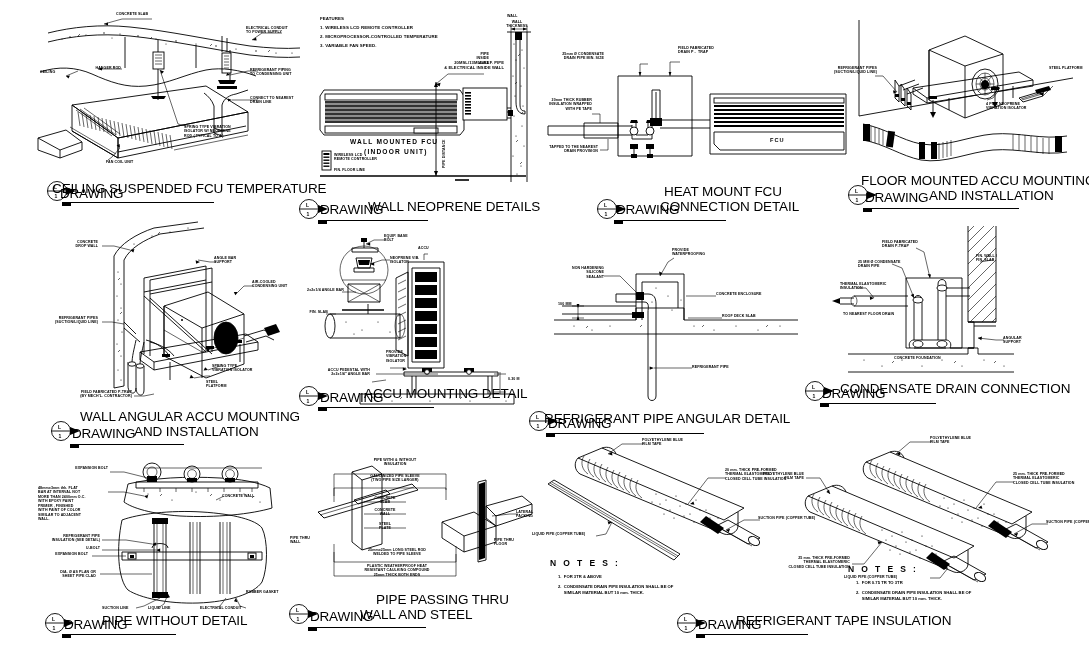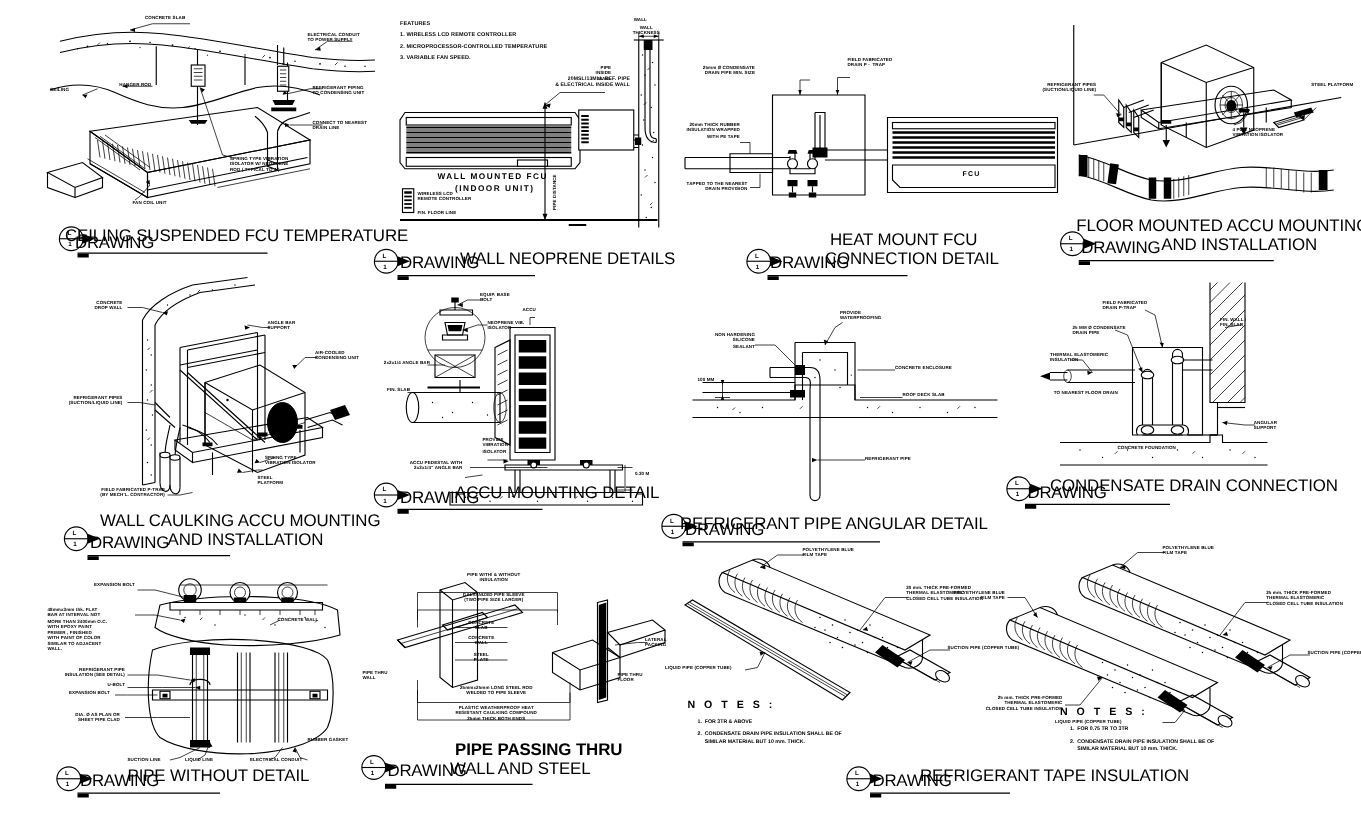--- a/index.html
+++ b/index.html
@@ -684,21 +684,21 @@
 
   <div class="titleblk" style="left:50px; top:420px;">
     <svg class="tb-bubble" viewBox="0 0 22 22">
       <circle class="st" cx="11" cy="11" r="9.5"></circle>
       <path class="st" d="M1.5,11 L20.5,11"></path>
       <path class="fl-k" d="M20,7 L30,11 L20,15 Z"></path>
     </svg>
     <div class="lbl" style="left:8px; top:4px; font-size:5px;">L</div>
     <div class="lbl" style="left:8.5px; top:13px; font-size:5px;">1</div>
     <div class="tb-word" style="left:22px; top:6px;">DRAWING</div>
-    <div class="tb-name" style="left:30px; top:-11px;">WALL CAULKING ACCU MOUNTING</div>
+    <div class="tb-name" style="left:30px; top:-11px;">WALL ANGULAR ACCU MOUNTING</div>
     <div class="tb-name" style="left:84px; top:4px;">AND INSTALLATION</div>
     <div class="tb-rule" style="left:20px; top:24px; width:114px;"></div>
     <div class="tb-tick" style="left:20px; top:25px;"></div>
   </div>
 
   <div class="panel" style="left:312px; top:222px; width:212px; height:182px;">
     <svg width="212" height="182" viewBox="0 0 212 182">
 
       <circle class="st-t" cx="52" cy="48" r="24"></circle>
       <path class="st" d="M40,26 L66,26 L66,30 L40,30 Z"></path>
@@ -1199,21 +1199,21 @@
 
   <div class="titleblk" style="left:288px; top:603px;">
     <svg class="tb-bubble" viewBox="0 0 22 22">
       <circle class="st" cx="11" cy="11" r="9.5"></circle>
       <path class="st" d="M1.5,11 L20.5,11"></path>
       <path class="fl-k" d="M20,7 L30,11 L20,15 Z"></path>
     </svg>
     <div class="lbl" style="left:8px; top:4px; font-size:5px;">L</div>
     <div class="lbl" style="left:8.5px; top:13px; font-size:5px;">1</div>
     <div class="tb-word" style="left:22px; top:6px;">DRAWING</div>
-    <div class="tb-name" style="left:76px; top:-11px;font-weight:bold;">PIPE PASSING THRU</div>
+    <div class="tb-name" style="left:88px; top:-11px;">PIPE PASSING THRU</div>
     <div class="tb-name" style="left:72px; top:4px;">WALL AND STEEL</div>
     <div class="tb-rule" style="left:20px; top:24px; width:118px;"></div>
     <div class="tb-tick" style="left:20px; top:25px;"></div>
   </div>
 
   <div class="panel" style="left:548px; top:432px; width:264px; height:140px;">
     <svg width="264" height="140" viewBox="0 0 264 140">
 
       <path class="st" d="M30,26 L54,16 L196,76 L176,88 Z"></path>
 

